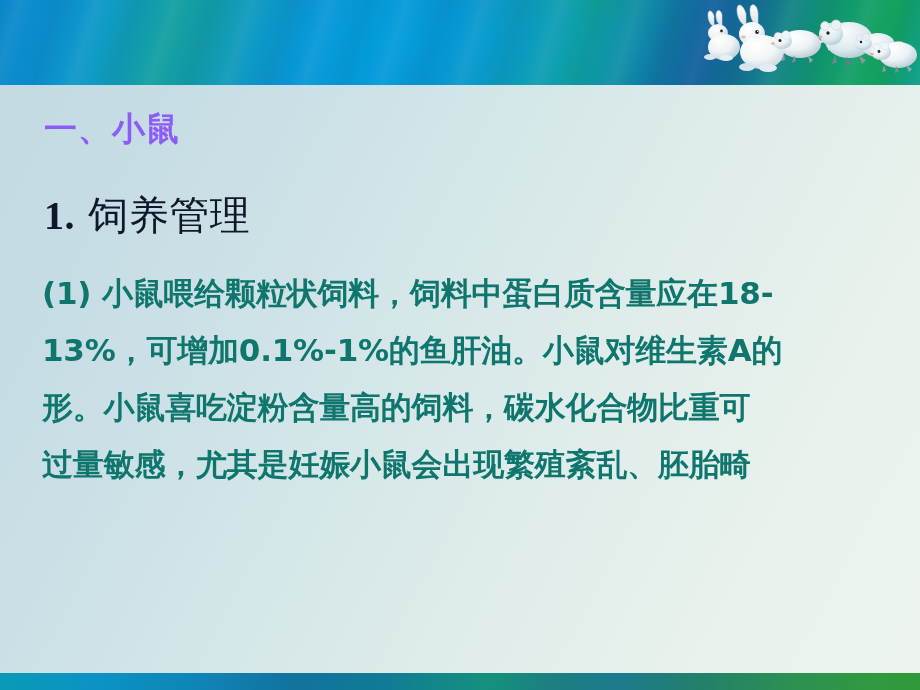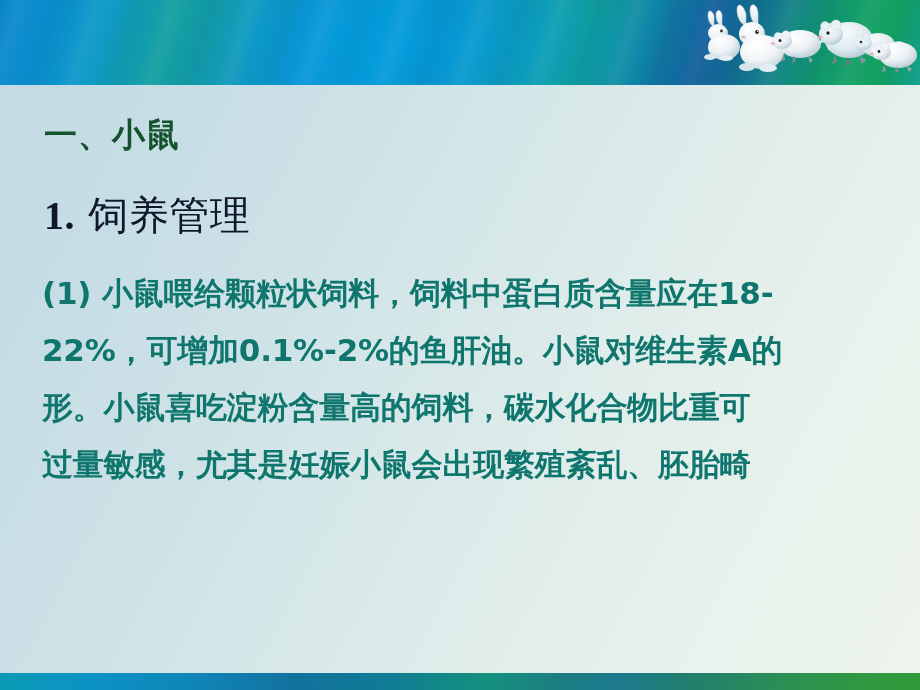--- a/index.html
+++ b/index.html
@@ -129,25 +129,25 @@
   .content {
     position: absolute;
     left: 0;
     top: 85px;
     width: 920px;
     height: 588px;
   }
   .heading-blue {
     position: absolute;
     left: 44px;
-    top: 28px;
+    top: 22px;
     font-family: "DejaVu Sans", "Liberation Sans", sans-serif;
     font-size: 33px;
     font-weight: bold;
-    color: #14532d;
+    color: #8b5cf6;
     letter-spacing: 1px;
     white-space: nowrap;
   }
   .heading-sub {
     position: absolute;
     left: 44px;
     top: 103px;
     font-family: "DejaVu Sans", "Liberation Sans", sans-serif;
     font-size: 40px;
     font-weight: normal;
@@ -287,21 +287,21 @@
   <div class="content">
 
     <div class="heading-blue">一、小鼠</div>
 
     <div class="heading-sub">
       <span class="num">1.</span><span> 饲养管理</span>
     </div>
 
     <div class="para">
       <div class="para-line">(1) 小鼠喂给颗粒状饲料，饲料中蛋白质含量应在18-</div>
-      <div class="para-line">22%，可增加0.1%-2%的鱼肝油。小鼠对维生素A的</div>
+      <div class="para-line">13%，可增加0.1%-1%的鱼肝油。小鼠对维生素A的</div>
       <div class="para-line">形。小鼠喜吃淀粉含量高的饲料，碳水化合物比重可</div>
       <div class="para-line">过量敏感，尤其是妊娠小鼠会出现繁殖紊乱、胚胎畸</div>
     </div>
 
   </div>
 
   <div class="bottom-strip"></div>
 
 </div>
 

